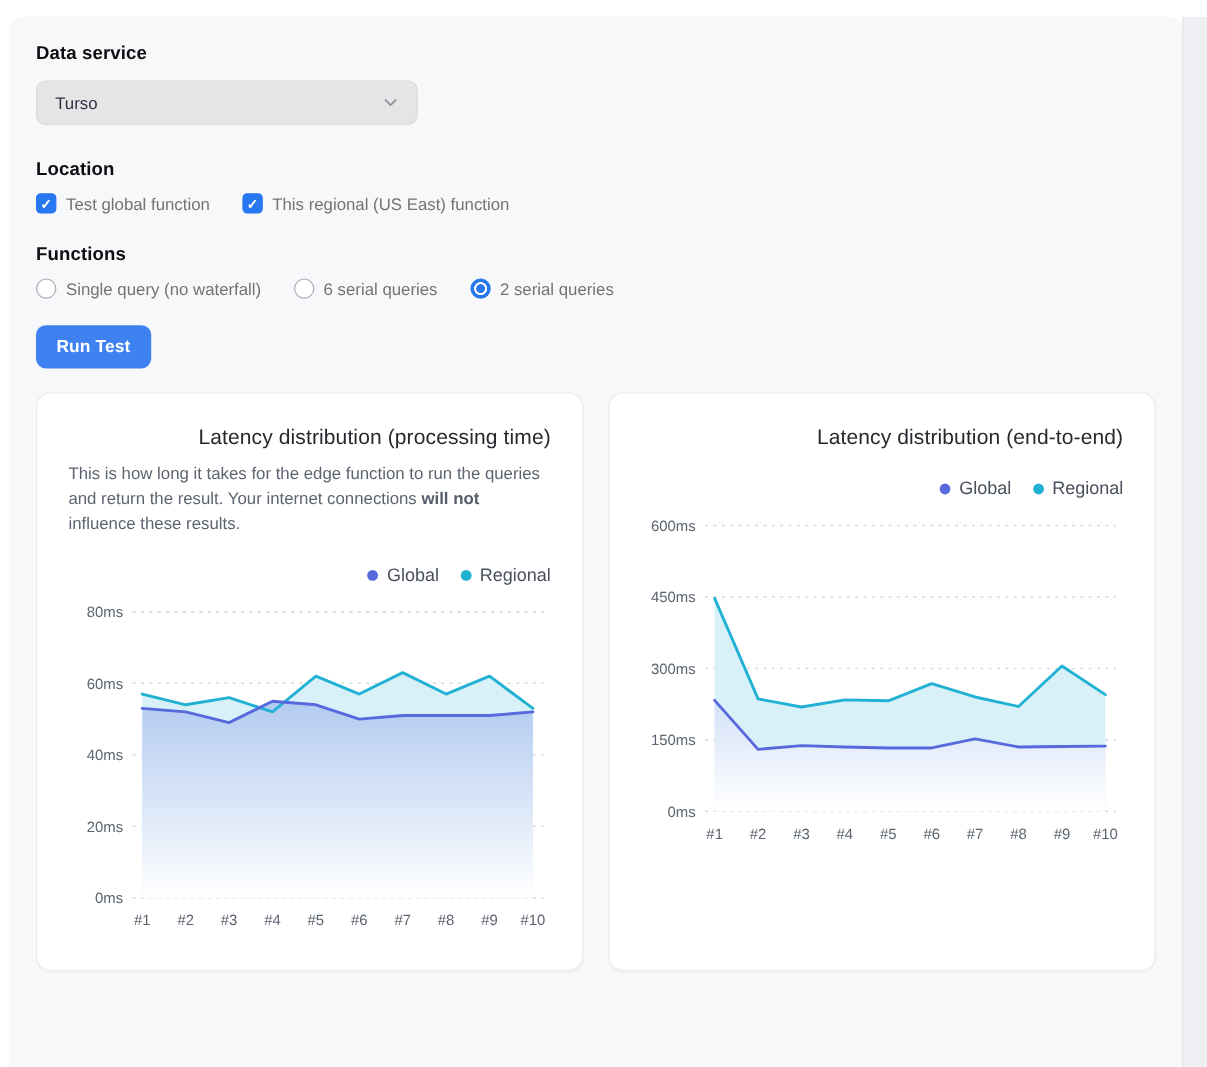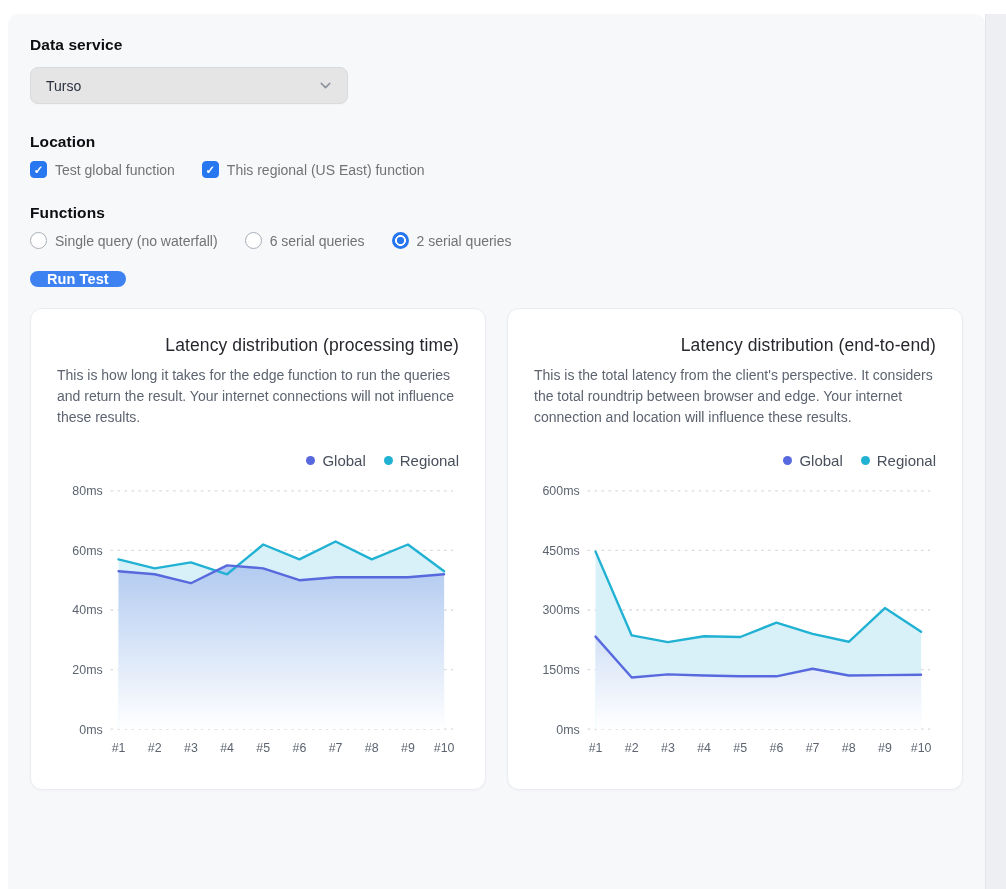--- a/index.html
+++ b/index.html
@@ -68,37 +68,37 @@
   }
   .rb.on {
     border:none;
     background:radial-gradient(circle, #2677f0 0 3.4px, #ffffff 3.9px 5.2px, #2677f0 5.6px);
   }
 
   .run-btn {
     margin-top:22px; display:inline-block; border:none; cursor:pointer;
     background:#3e82f2; color:#fff; font-family:inherit;
     font-size:14.5px; font-weight:700; letter-spacing:.1px;
-    padding:0 17px; border-radius:8px;
+    padding:10px 17px; border-radius:8px;
   }
 
   .cards { display:flex; gap:21px; margin-top:20px; }
   .card {
     flex:1; height:482px; background:#fff;
     border:1px solid #ebecef; border-radius:12px;
     padding:26px 26px 18px 26px;
     box-shadow:0 1px 2px rgba(0,0,0,.03);
   }
   .card h2 {
     font-size:17.5px; font-weight:500; color:#26282d; letter-spacing:.1px;text-align:right;
   }
   .card p.card-desc {
     margin-top:9px; font-size:14px; line-height:1.5; color:#5d6470;
   }
-  .card p.card-desc b { font-weight:400; color:#565d69; }
+  .card p.card-desc b { font-weight:700; color:#565d69; }
   .legend {
     margin-top:24px; display:flex; justify-content:flex-end;
     gap:18px; font-size:15px; color:#49505c;
   }
   .legend .leg { display:flex; align-items:center; gap:7px; }
   .legend .dot { width:9px; height:9px; border-radius:50%; display:inline-block; }
   .chart { margin-top:8px; }
   .chart svg { display:block; width:100%; }
   text.tick {
     font-family:"Liberation Sans", sans-serif;
@@ -198,21 +198,20 @@
               <path d="M62 83 L98.44444444444444 92 L134.88888888888889 86 L171.33333333333331 98 L207.77777777777777 68 L244.22222222222223 83 L280.66666666666663 65 L317.1111111111111 83 L353.55555555555554 68 L390 95 L390 254 L62 254 Z" fill="#d8f1f9"></path>
               <path d="M62 95 L98.44444444444444 98 L134.88888888888889 107 L171.33333333333331 89 L207.77777777777777 92 L244.22222222222223 104 L280.66666666666663 101 L317.1111111111111 101 L353.55555555555554 101 L390 98 L390 254 L62 254 Z" fill="url(#gg0)"></path>
               <path d="M62 83 L98.44444444444444 92 L134.88888888888889 86 L171.33333333333331 98 L207.77777777777777 68 L244.22222222222223 83 L280.66666666666663 65 L317.1111111111111 83 L353.55555555555554 68 L390 95" fill="none" stroke="#21b1d3" stroke-width="2.4" stroke-linejoin="round" stroke-linecap="round"></path>
               <path d="M62 95 L98.44444444444444 98 L134.88888888888889 107 L171.33333333333331 89 L207.77777777777777 92 L244.22222222222223 104 L280.66666666666663 101 L317.1111111111111 101 L353.55555555555554 101 L390 98" fill="none" stroke="#5868dd" stroke-width="2.4" stroke-linejoin="round" stroke-linecap="round"></path>
             </svg>
           </div>
       </div>
 
       <div class="card">
         <h2>Latency distribution (end-to-end)</h2>
-        <p class="card-desc"><span>This is the total latency from the client's perspective. It considers the total roundtrip between browser and edge. Your internet connection and location </span><b>will</b><span> influence these results.</span></p>
         <div class="legend">
           <span class="leg">
               <i class="dot" style="background: rgb(88, 104, 221);"></i>
               <span>Global</span>
             </span>
           <span class="leg">
               <i class="dot" style="background: rgb(33, 177, 211);"></i>
               <span>Regional</span>
             </span>
         </div>

